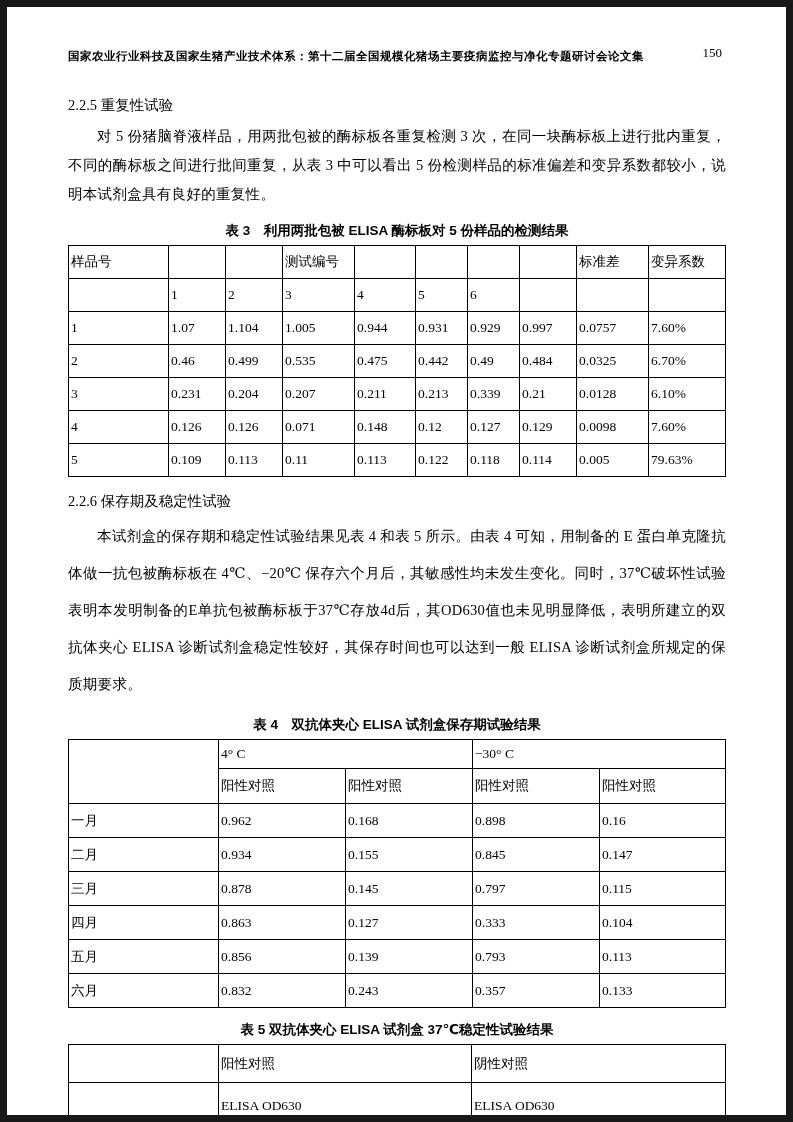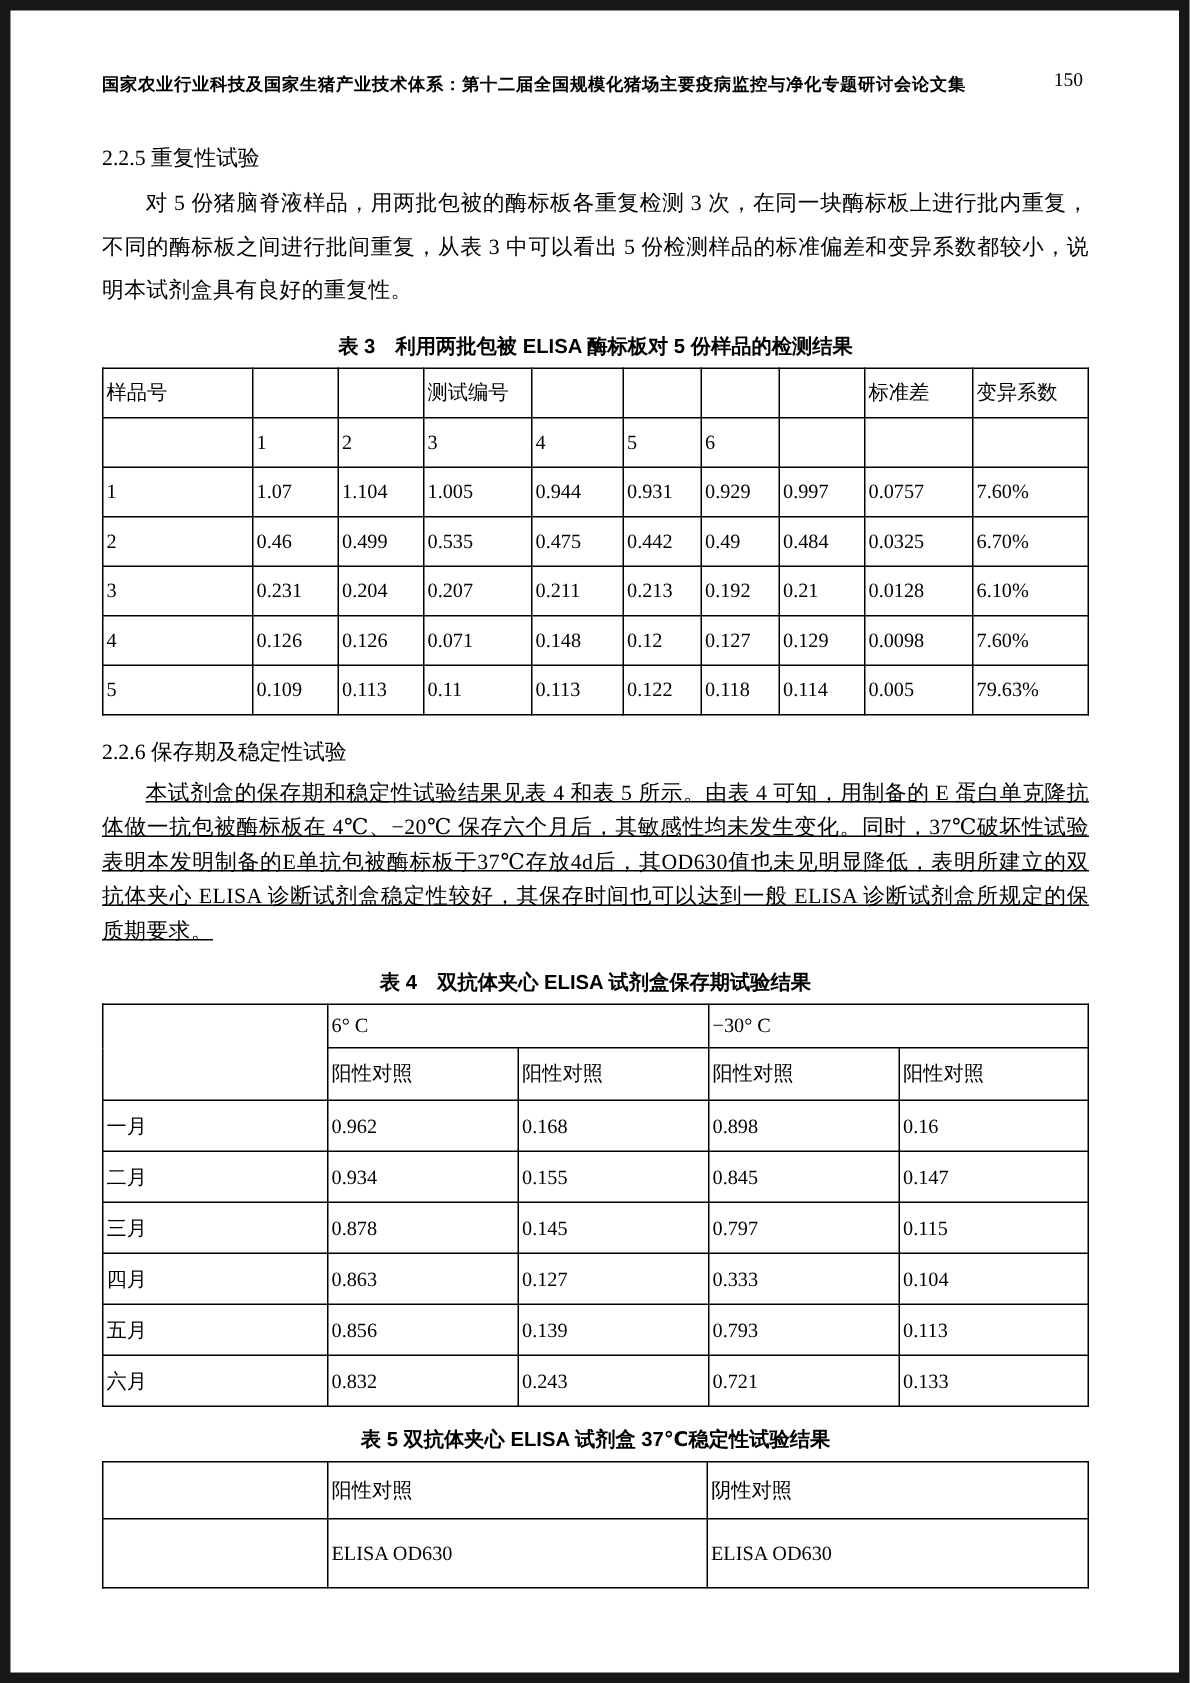--- a/index.html
+++ b/index.html
@@ -40,21 +40,21 @@
   }
   .section-heading.second { margin-top: 15px; }
   .para {
     font-size: 14.5px;
     line-height: 29px;
     text-align: justify;
     text-indent: 2em;
     margin-top: 7px;
     letter-spacing: 0.3px;
   }
-  .para.second { line-height: 23px; text-decoration: underline; }
+  .para.second { line-height: 37px; }
   .table-caption {
     font-family: "Liberation Sans", "DejaVu Sans", sans-serif;
     font-weight: bold;
     font-size: 13.5px;
     text-align: center;
     margin-top: 13px;
     margin-bottom: 5px;
   }
   table {
     border-collapse: collapse;
@@ -156,21 +156,21 @@
           <td>0.0325</td>
           <td>6.70%</td>
         </tr>
         <tr>
           <td>3</td>
           <td>0.231</td>
           <td>0.204</td>
           <td>0.207</td>
           <td>0.211</td>
           <td>0.213</td>
-          <td>0.192</td>
+          <td>0.339</td>
           <td>0.21</td>
           <td>0.0128</td>
           <td>6.10%</td>
         </tr>
         <tr>
           <td>4</td>
           <td>0.126</td>
           <td>0.126</td>
           <td>0.071</td>
           <td>0.148</td>
@@ -204,21 +204,21 @@
     <colgroup>
       <col style="width:150px">
         <col style="width:127px">
         <col style="width:127px">
         <col style="width:127px">
         <col style="width:126px">
     </colgroup>
     <tbody>
       <tr class="h1">
         <td rowspan="2"></td>
-        <td colspan="2">6° C</td>
+        <td colspan="2">4° C</td>
         <td colspan="2">−30° C</td>
       </tr>
       <tr class="h2">
         <td>阳性对照</td>
         <td>阳性对照</td>
         <td>阳性对照</td>
         <td>阳性对照</td>
       </tr>
     </tbody>
     <tbody>
@@ -254,21 +254,21 @@
           <td>五月</td>
           <td>0.856</td>
           <td>0.139</td>
           <td>0.793</td>
           <td>0.113</td>
         </tr>
         <tr>
           <td>六月</td>
           <td>0.832</td>
           <td>0.243</td>
-          <td>0.721</td>
+          <td>0.357</td>
           <td>0.133</td>
         </tr>
       </tbody>
   </table>
 
   <div class="table-caption">表 5 双抗体夹心 ELISA 试剂盒 37℃稳定性试验结果</div>
 
   <table class="t5">
     <colgroup>
       <col style="width:150px">

